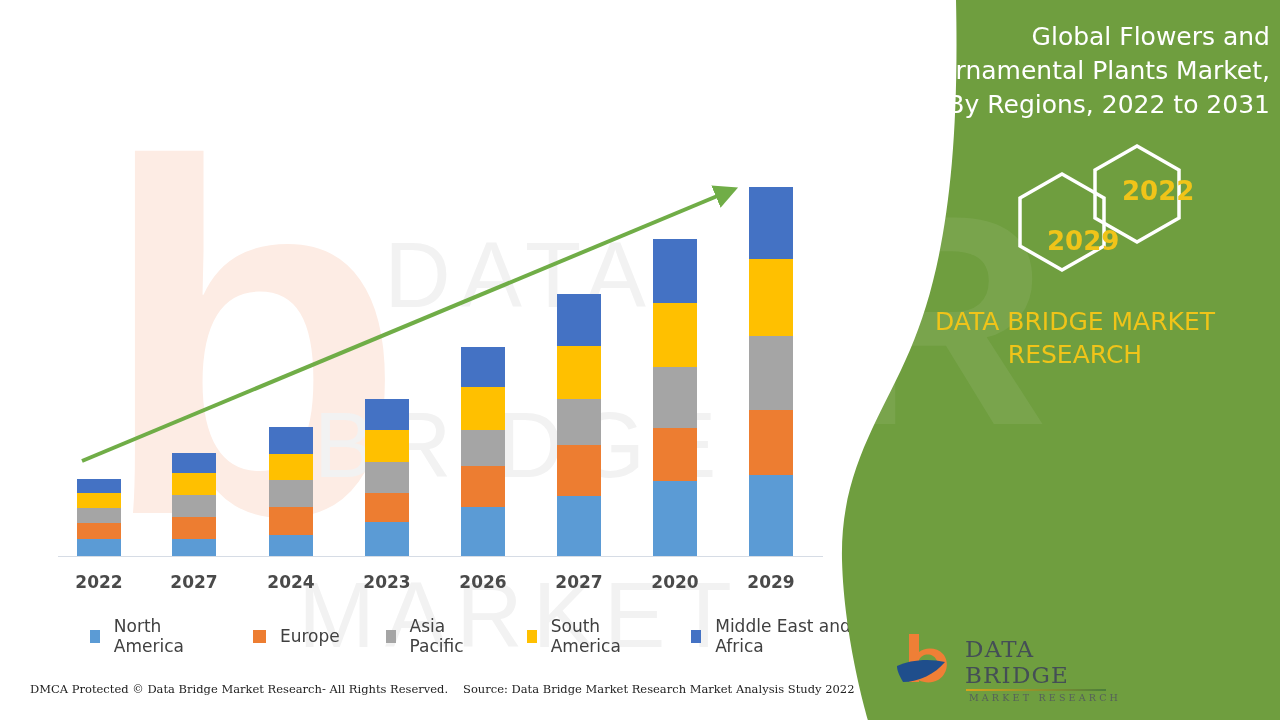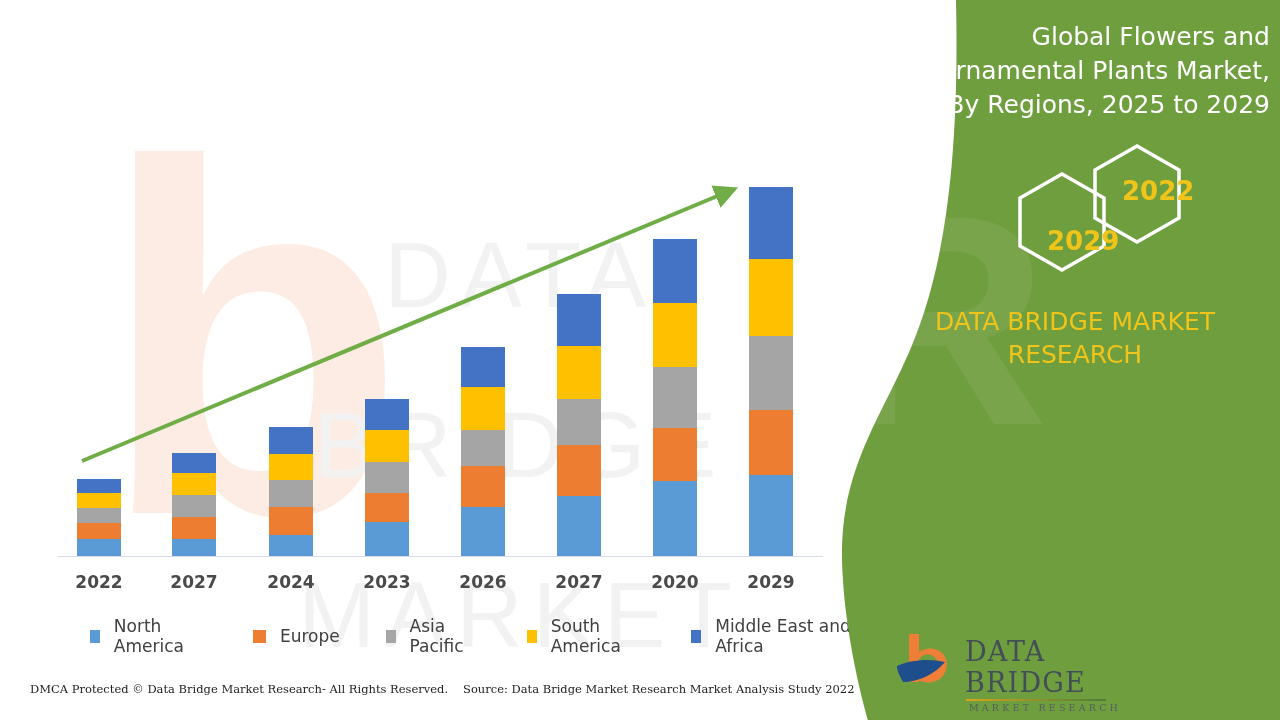--- a/index.html
+++ b/index.html
@@ -111,21 +111,21 @@
     top: 630px;
     width: 230px;
     height: 60px;
   }
   .logo-text {
     position: absolute;
     left: 70px;
     top: 6px;
   }
   .logo-main {
-    font-size: 27px;
+    font-size: 23px;
     letter-spacing: 1.2px;
     color: #444e56;
     font-family: "DejaVu Serif", serif;
   }
   .logo-rule {
     width: 140px;
     height: 2px;
     background: linear-gradient(to right, #d9a21b, #4a7e3b);
     margin: 1px 0 1px 1px;
   }
@@ -389,21 +389,21 @@
     <div class="footer-left">DMCA Protected © Data Bridge Market Research- All Rights Reserved.</div>
     <div class="footer-right">Source: Data Bridge Market Research Market Analysis Study 2022</div>
   </div>
 
   <div class="green-panel">
     <svg width="440" height="720" viewBox="0 0 440 720">
       <path d="M116,0 L440,0 L440,720 L28,720 C28,720 4,640 2,560 C0,470 40,420 70,350 C100,280 120,180 116,0 Z" fill="#6f9e3f"></path>
     </svg>
     <div class="wm-r">R</div>
 
-    <div class="panel-title">Global Flowers and Ornamental Plants Market, By Regions, 2025 to 2029</div>
+    <div class="panel-title">Global Flowers and Ornamental Plants Market, By Regions, 2022 to 2031</div>
 
     <div class="hex-wrap">
       <svg width="300" height="170" viewBox="0 0 300 170">
 
         <polygon points="70,58 112,34 154,58 154,106 112,130 70,106" fill="none" stroke="#ffffff" stroke-width="3.5"></polygon>
 
         <polygon points="145,30 187,6 229,30 229,78 187,102 145,78" fill="none" stroke="#ffffff" stroke-width="3.5"></polygon>
       </svg>
       <div class="hex-label y2022">2022</div>
       <div class="hex-label y2029">2029</div>

